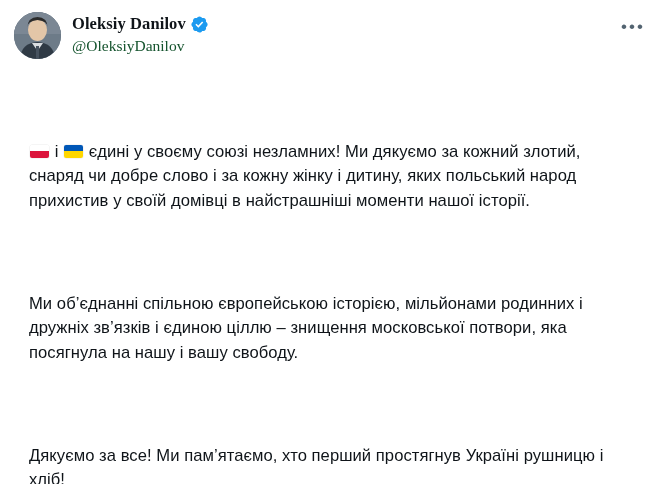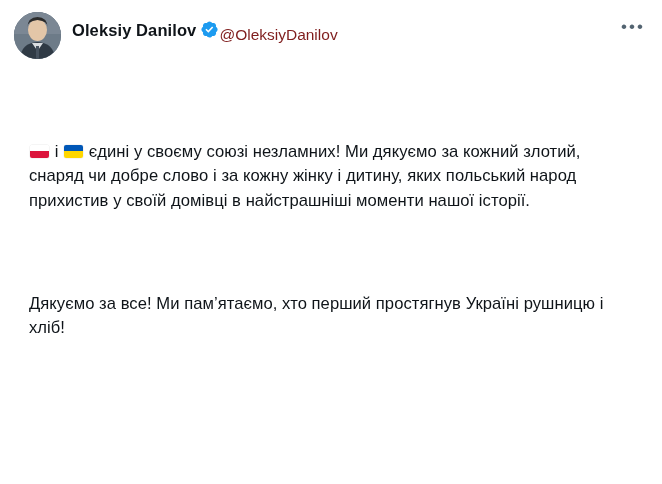--- a/index.html
+++ b/index.html
@@ -36,23 +36,24 @@
     flex: 0 0 47px;
     overflow: hidden;
     background: #5b6b7c;
     position: relative;
   }
   .avatar svg { display: block; }
 
   .names {
     margin-left: 11px;
     display: flex;
-    flex-direction: row;
+    flex-direction: column;
     justify-content: center;
     padding-top: 2px;
+    font-family: Liberation Serif, serif;
   }
 
   .name-row {
     display: flex;
     align-items: center;
     line-height: 20px;
   }
 
   .display-name {
     font-size: 16.5px;
@@ -62,23 +63,23 @@
   }
 
   .verified {
     margin-left: 4px;
     display: inline-flex;
     align-items: center;
   }
 
   .handle {
     font-size: 15.5px;
-    color: #7f1d1d;
+    color: #14532d;
     line-height: 21px;
-    margin-top: 10px;
+    margin-top: 1px;
   }
 
   .more-btn {
     position: absolute;
     top: 16px;
     right: 16px;
     width: 26px;
     height: 20px;
     color: #536471;
     display: flex;
@@ -157,17 +158,18 @@
       </div>
       <div class="handle">@OleksiyDanilov</div>
     </div>
 
   </div>
 
   <div class="more-btn">•••</div>
 
   <div class="tweet-body">
     <p class="para"><span class="flag flag-pl"><span class="top"></span><span class="bottom"></span></span><span> і </span><span class="flag flag-ua"><span class="top"></span><span class="bottom"></span></span><span> єдині у своєму союзі незламних! Ми дякуємо за кожний злотий, снаряд чи добре слово і за кожну жінку і дитину, яких польський народ прихистив у своїй домівці в найстрашніші моменти нашої історії.</span></p>
+    <p class="para">Ми об’єднанні спільною європейською історією, мільйонами родинних і дружніх зв’язків і єдиною ціллю – знищення московської потвори, яка посягнула на нашу і вашу свободу.</p>
     <p class="para">Дякуємо за все! Ми пам’ятаємо, хто перший простягнув Україні рушницю і хліб!</p>
     
   </div>
 
 </div>
 
 </body></html>

